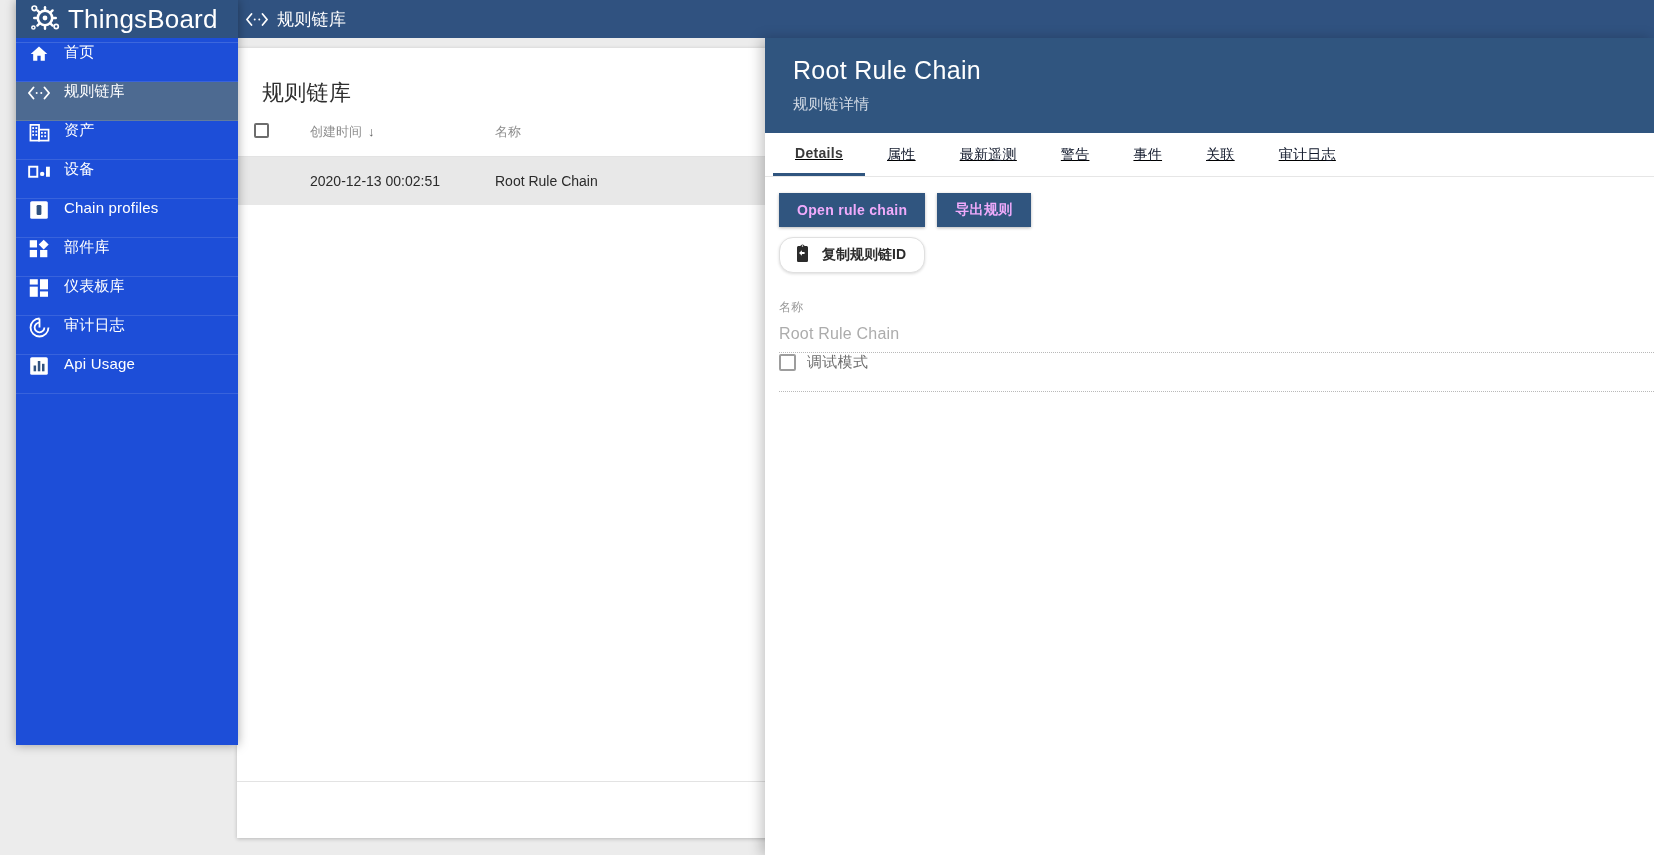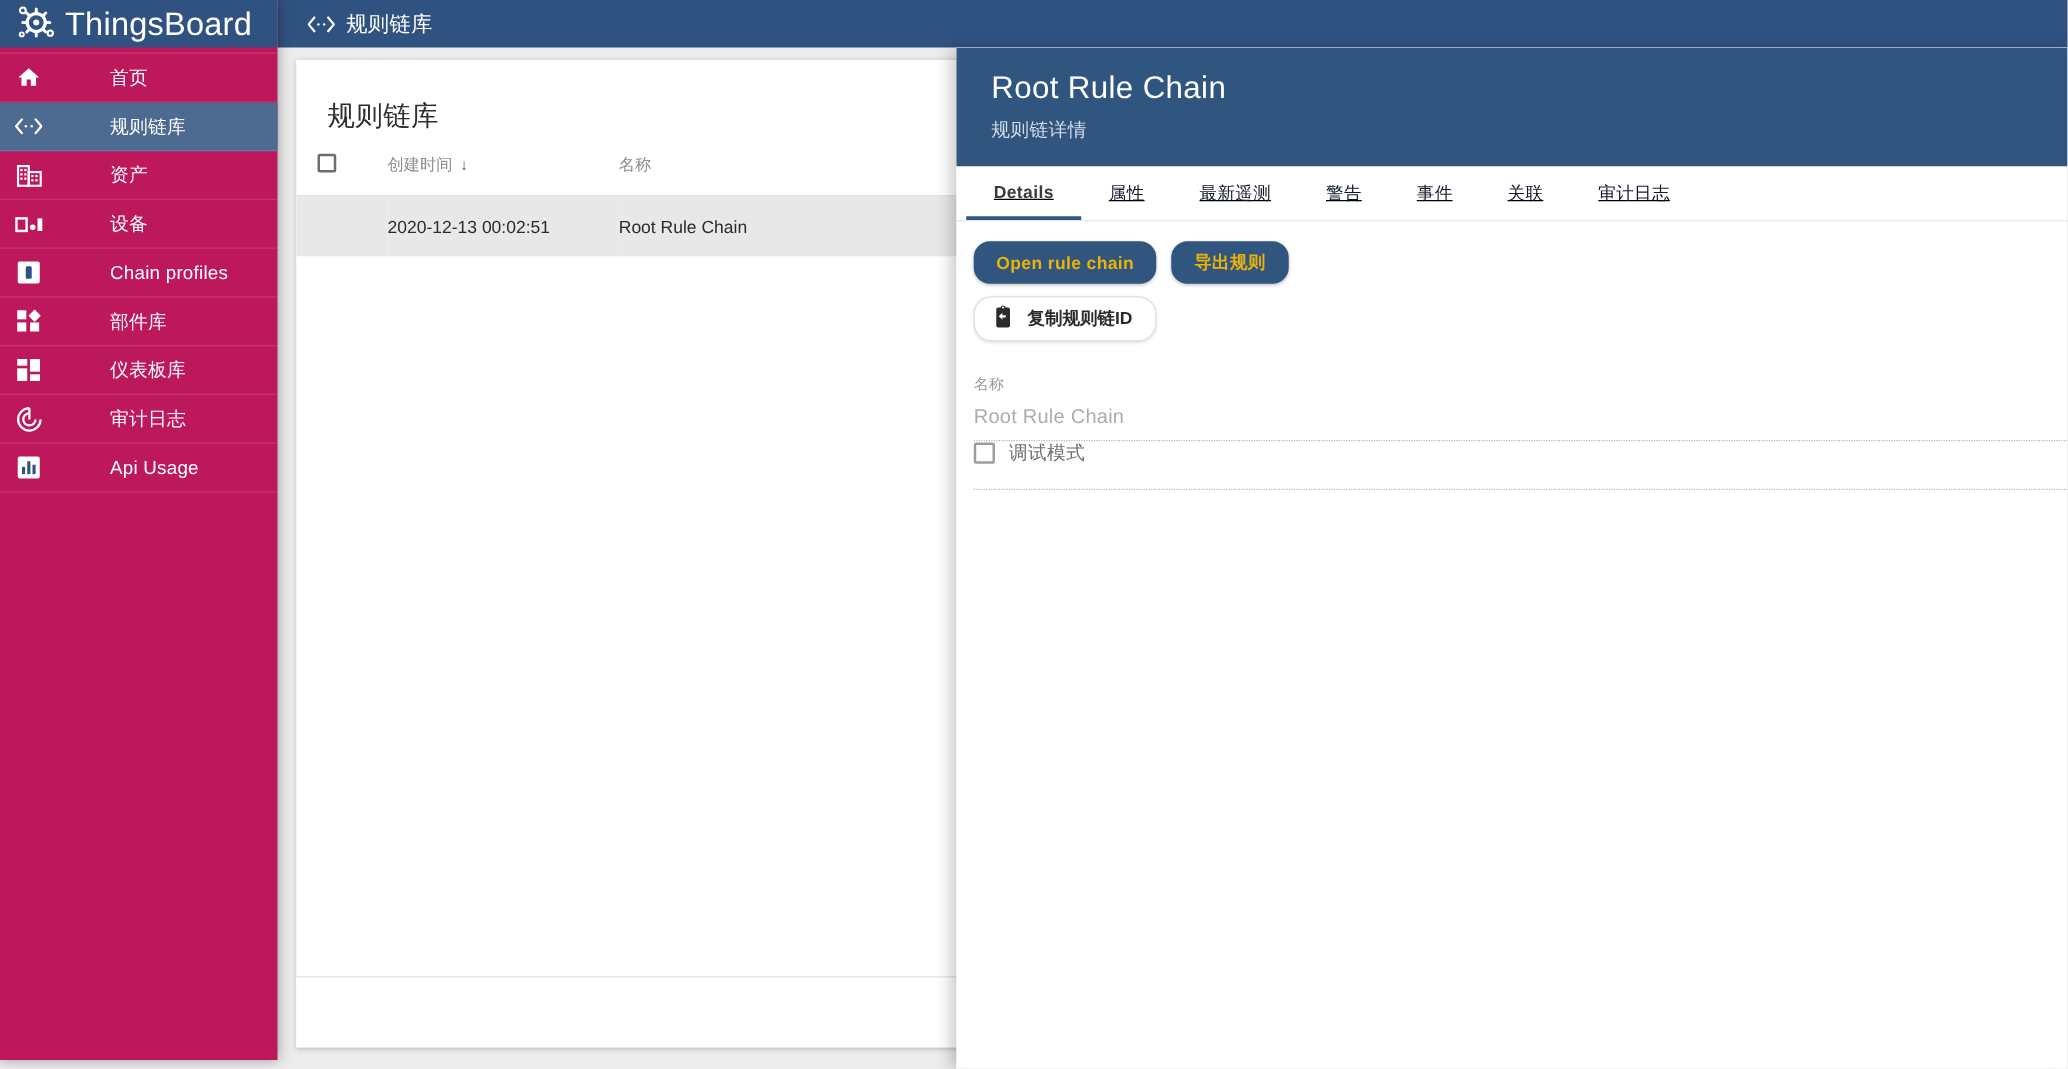--- a/index.html
+++ b/index.html
@@ -16,24 +16,24 @@
   }
   .app {
     position: relative;
     width: 1654px;
     height: 855px;
   }
 
   
   .sidenav {
     position: absolute;
-    left: 0; top: 0;
+    left: 16px; top: 0;
     width: 222px;
-    height: 848px;
-    background: #be185d;
+    height: 745px;
+    background: #1d4ed8;
     box-sizing: border-box;
     z-index: 30;
     box-shadow: 0 0 10px rgba(0,0,0,.35);
   }
   .brand {
     height: 38px;
     display: flex;
     align-items: center;
     padding-left: 12px;
     box-sizing: border-box;
@@ -52,26 +52,25 @@
     white-space: nowrap;
     font-weight: 400;
   }
   .nav-list {
     border-top: 1px solid rgba(255,255,255,.14);
     margin-top: 4px;
   }
   .nav-item {
     height: 39px;
     display: flex;
-    align-items: center;
+    align-items: flex-start;
     padding-left: 10px;
     box-sizing: border-box;
     border-bottom: 1px solid rgba(255,255,255,.12);
     cursor: pointer;
-    gap: 40px;
   }
   .nav-item.active {
     background: #4d6a91;
   }
   .nav-ico {
     width: 26px; height: 22px;
     flex: 0 0 26px;
     margin-right: 12px;
     display: flex;
     align-items: center;
@@ -254,23 +253,23 @@
     box-sizing: border-box;
     overflow: hidden;
   }
   .btn-row {
     display: flex;
     gap: 12px;
     align-items: center;
   }
   .btn-primary {
     background: #30557f;
-    color: #eab308;
+    color: #f0abfc;
     border: none;
-    border-radius: 13px;
+    border-radius: 0;
     font-size: 14px;
     font-weight: bold;
     height: 34px;
     padding: 0 18px;
     cursor: pointer;
     box-shadow: 0 1px 3px rgba(0,0,0,.28);
     font-family: inherit;
     letter-spacing: .3px;
   }
   .btn-copy {

